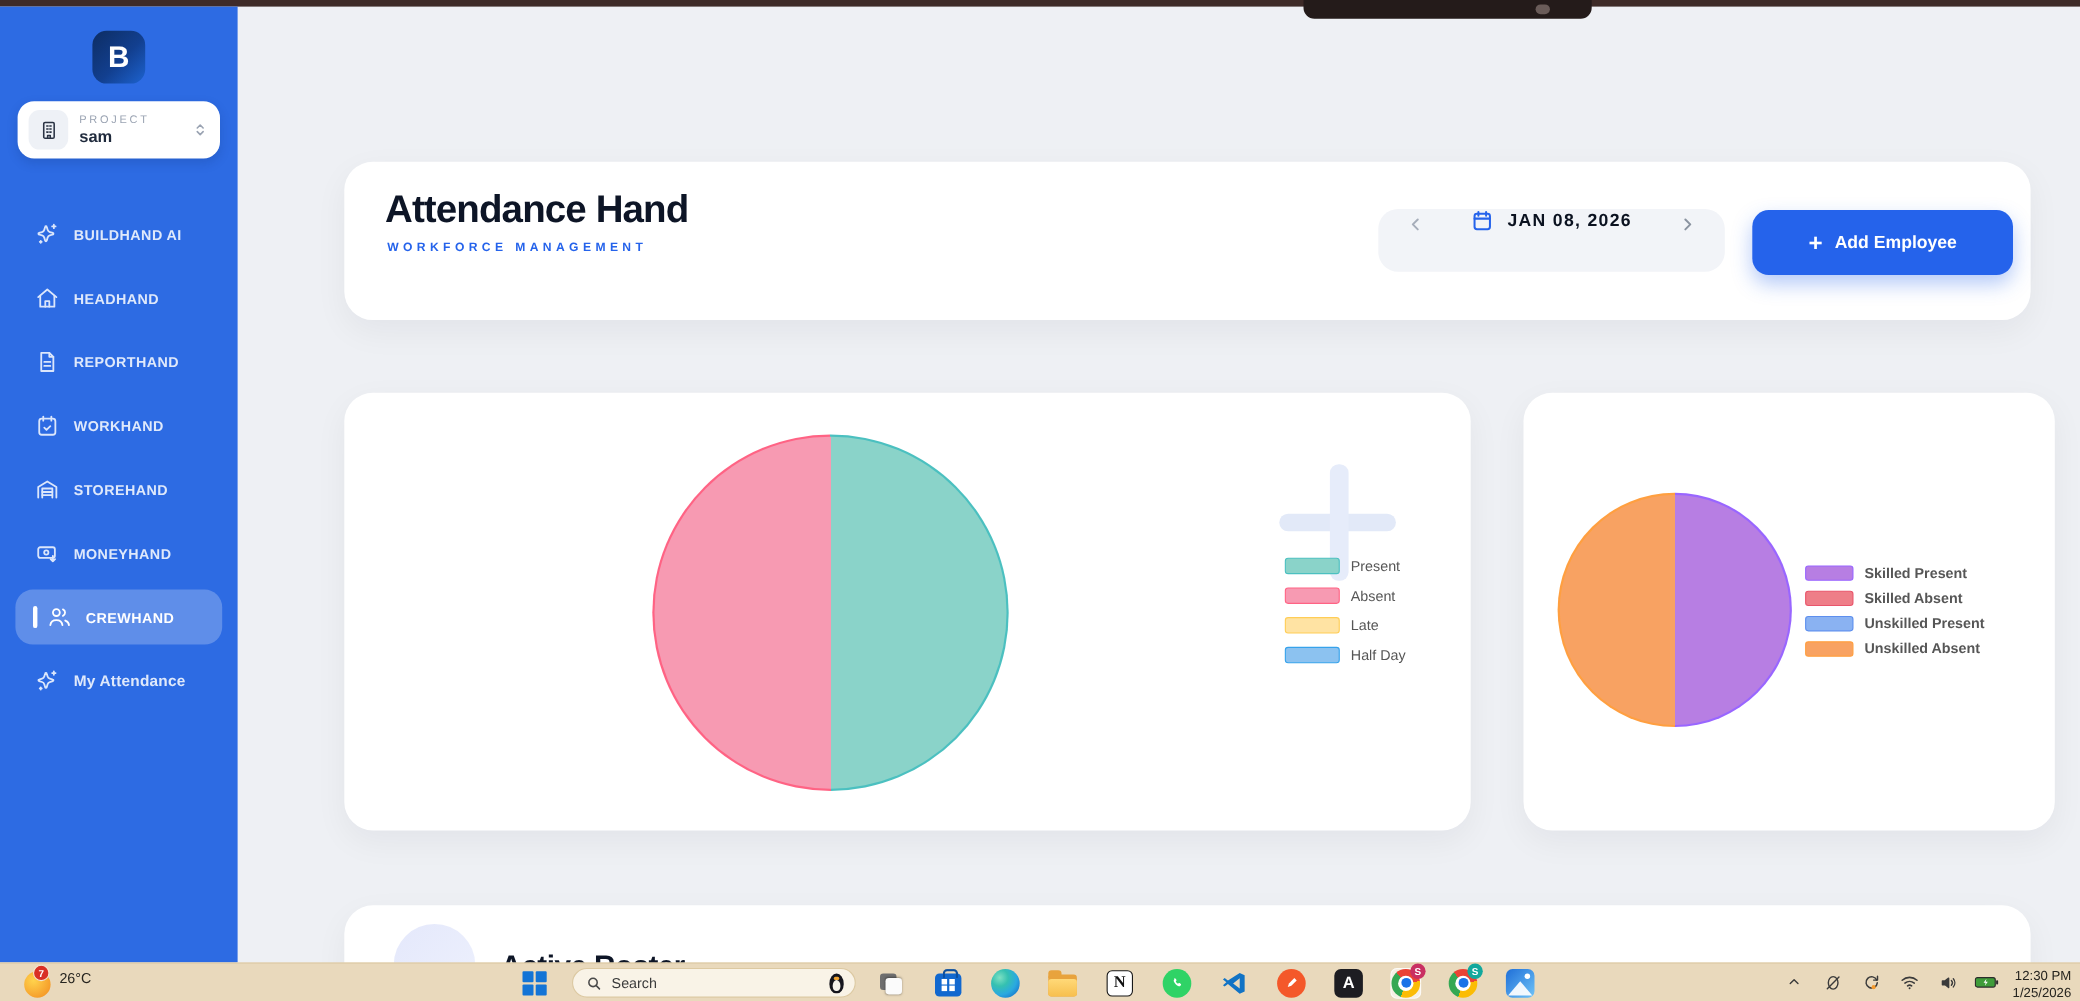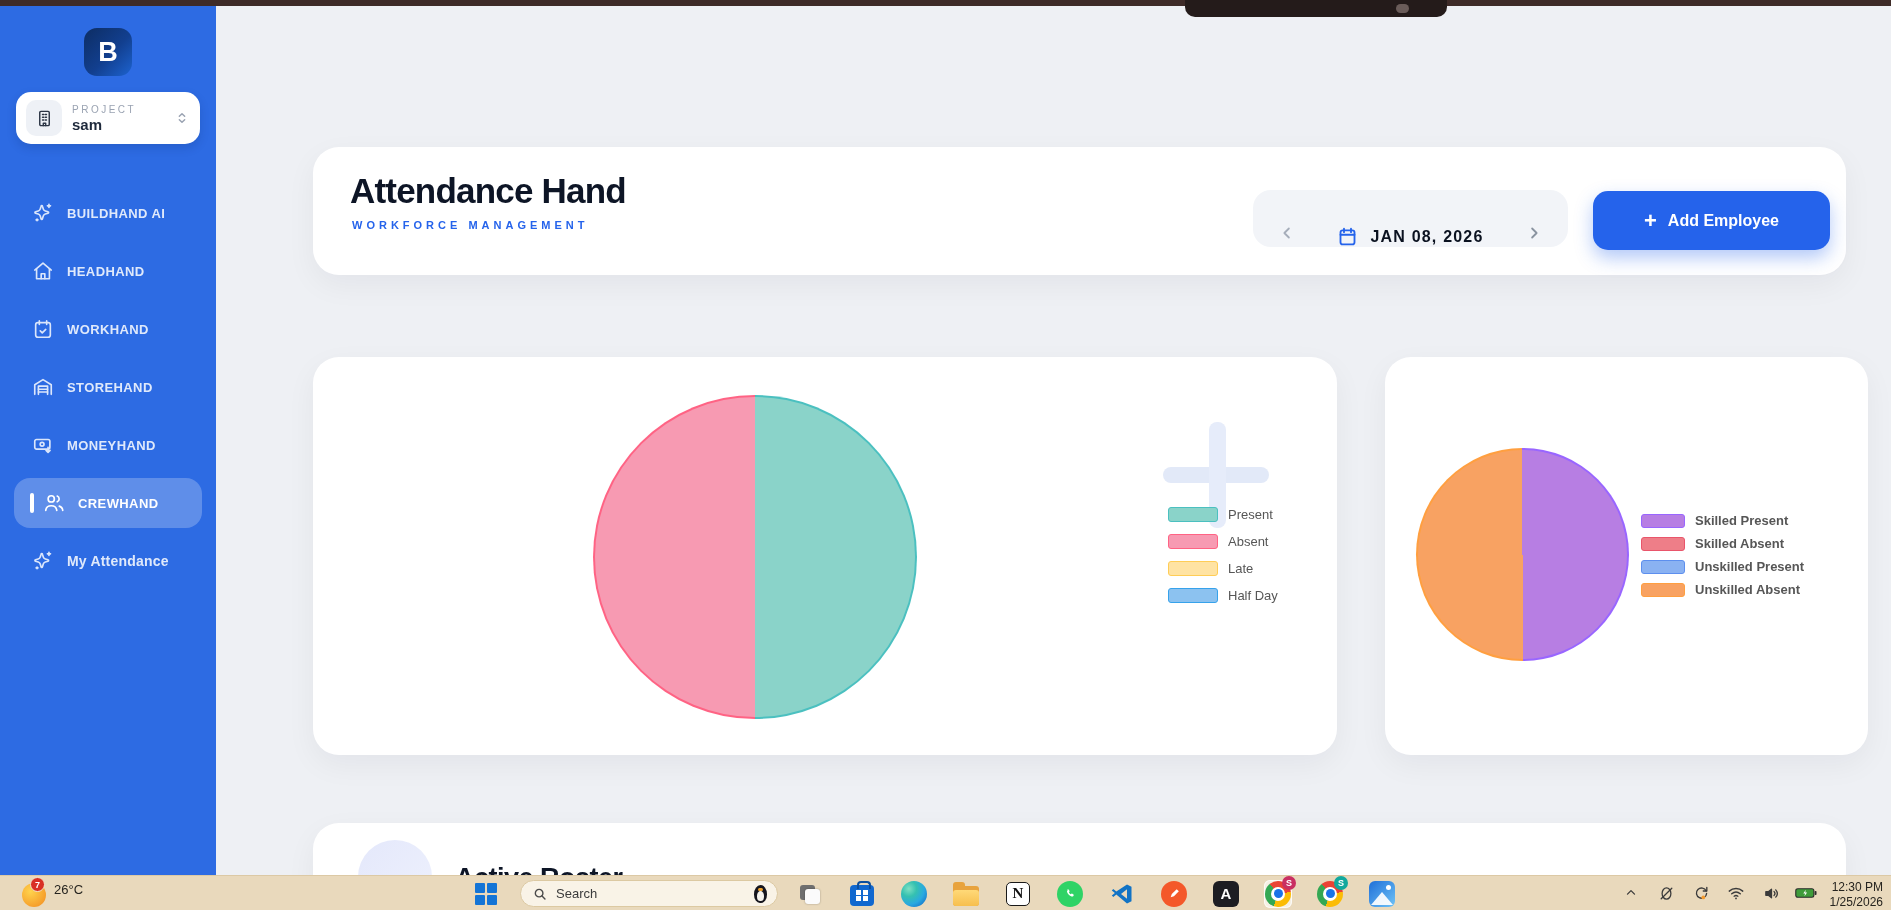--- a/index.html
+++ b/index.html
@@ -27,25 +27,25 @@
   .mi{height:58px;display:flex;align-items:center;padding-left:32px;cursor:pointer;color:rgba(255,255,255,.85);}
   .mi-ico{width:22px;height:22px;flex:none;display:flex;align-items:center;justify-content:center;}
   .mi-label{margin-left:13px;font-size:13px;font-weight:700;letter-spacing:.4px;white-space:nowrap;}
   .mi.active{height:50px;margin:4px 14px;padding-left:16px;border-radius:16px;background:rgba(255,255,255,.24);color:#fff;}
   .mi-bar{display:none;}
   .mi.active .mi-bar{display:block;width:4px;height:20px;border-radius:2px;background:#fff;margin-right:9px;}
   .mi.attendance .mi-label{font-size:14px;letter-spacing:.2px;text-transform:none;}
 
   
   .card{position:absolute;background:#fff;border-radius:26px;box-shadow:0 10px 30px rgba(15,23,42,.05);}
-  .header-card{left:313px;top:147px;width:1533px;height:128px;}
+  .header-card{left:313px;top:147px;width:1533px;height:144px;}
   .page-title{position:absolute;left:37px;top:24px;font-size:35px;font-weight:800;letter-spacing:-.8px;color:#0d1526;}
   .page-sub{position:absolute;left:39px;top:72px;font-size:11px;font-weight:800;letter-spacing:4px;color:#2563eb;}
   .date-pill{position:absolute;left:940px;top:43px;width:315px;height:57px;border-radius:18px;background:#f2f4f8;
-             display:flex;align-items:flex-end;justify-content:space-between;padding:0 20px;box-sizing:border-box;}
+             display:flex;align-items:flex-start;justify-content:space-between;padding:0 20px;box-sizing:border-box;}
   .date-mid{display:flex;align-items:center;gap:12px;}
   .date-text{font-size:16px;font-weight:800;letter-spacing:1.2px;color:#0b1220;}
   .nav-chev{width:28px;height:28px;display:flex;align-items:center;justify-content:center;cursor:pointer;}
   .add-btn{position:absolute;left:1280px;top:44px;width:237px;height:59px;border-radius:15px;background:#2563eb;border:none;
            color:#fff;font-family:inherit;font-size:16px;font-weight:700;display:flex;align-items:center;justify-content:center;gap:11px;
            box-shadow:0 8px 18px rgba(37,99,235,.35);cursor:pointer;}
   .add-plus{font-size:22px;font-weight:600;line-height:0;}
 
   .chart-card-1{left:313px;top:357px;width:1024px;height:398px;}
   .chart-card-2{left:1385px;top:357px;width:483px;height:398px;}
@@ -181,20 +181,31 @@
               <path d="M5 9.6V20.5h14V9.6"></path>
               <path d="M10 20.5v-5.5h4v5.5"></path>
           </svg>
         </span>
         <span class="mi-label">HEADHAND</span>
       </div>
       <div class="mi">
 
         <span class="mi-ico">
           <svg width="22" height="22" viewBox="0 0 24 24" fill="none" stroke="#dbe6fb" stroke-width="1.8" stroke-linecap="round" stroke-linejoin="round">
+            <path d="M6 3h8l4 4v14H6z"></path>
+              <path d="M14 3v4h4"></path>
+              <path d="M9 12h6M9 16h6"></path>
+          </svg>
+        </span>
+        <span class="mi-label">REPORTHAND</span>
+      </div>
+      <div class="mi">
+
+        <span class="mi-ico">
+          <svg width="22" height="22" viewBox="0 0 24 24" fill="none" stroke="#dbe6fb" stroke-width="1.8" stroke-linecap="round" stroke-linejoin="round">
             <rect x="4" y="5" width="16" height="16" rx="2.5"></rect>
               <path d="M8 3v4M16 3v4"></path>
               <path d="m9 14 2.2 2.2L15 12.5"></path>
           </svg>
         </span>
         <span class="mi-label">WORKHAND</span>
       </div>
       <div class="mi">
 
         <span class="mi-ico">

